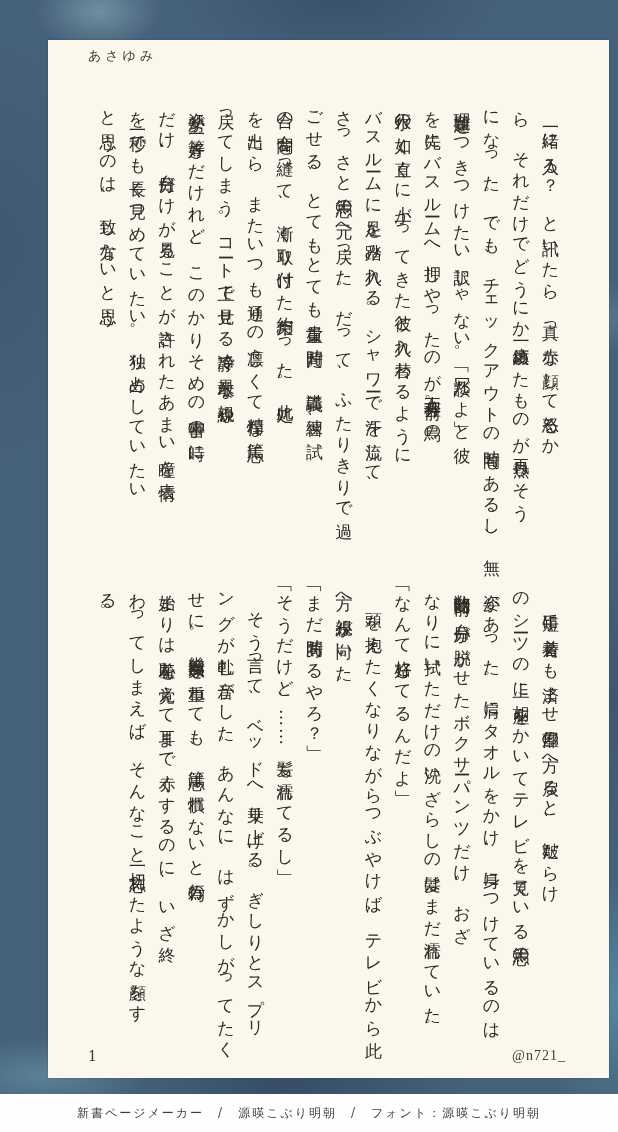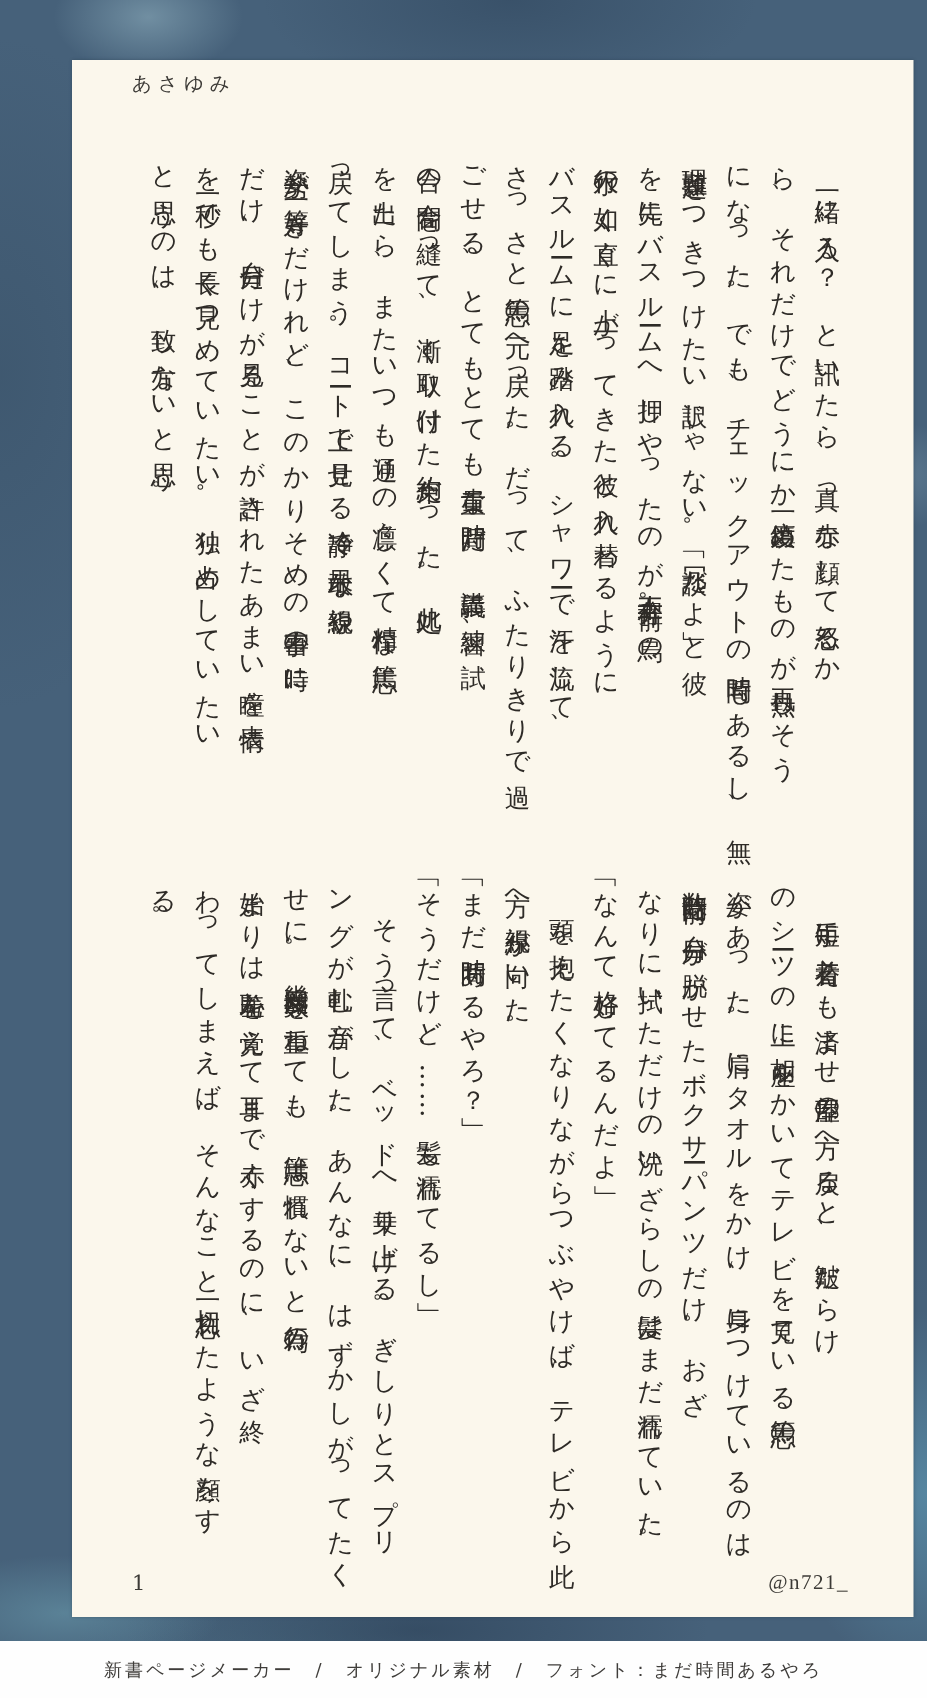--- a/index.html
+++ b/index.html
@@ -132,14 +132,14 @@
 始まりは羞恥を覚えて耳まで赤くするのに、いざ終
 わってしまえば、そんなこと一切忘れたような顔をす
 る。</div>
 
   <div class="page-number">1</div>
 
   <div class="author-handle">@n721_</div>
 </div>
 
 <div class="footer-bar">
-  <span class="footer-caption">新書ページメーカー　/　オリジナル素材　/　フォント：まだ時間あるやろ</span>
+  <span class="footer-caption">新書ページメーカー　/　源暎こぶり明朝　/　フォント：源暎こぶり明朝</span>
 </div>
 
 </body></html>

